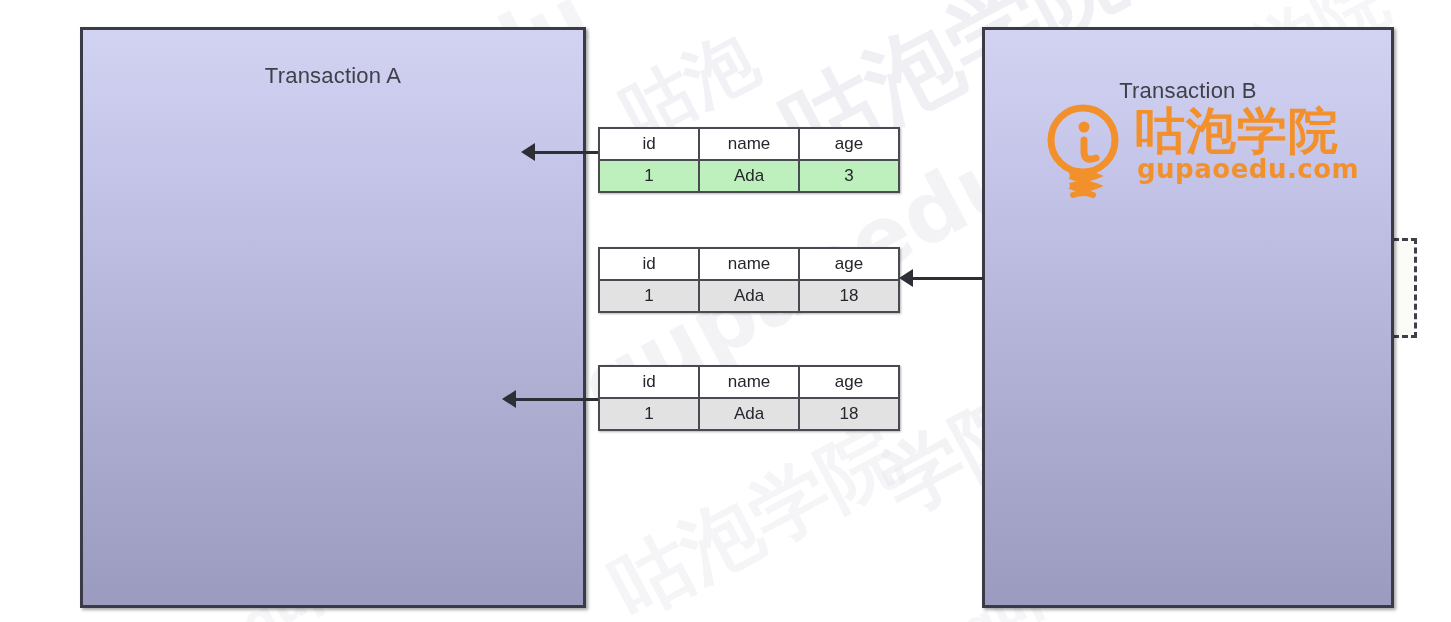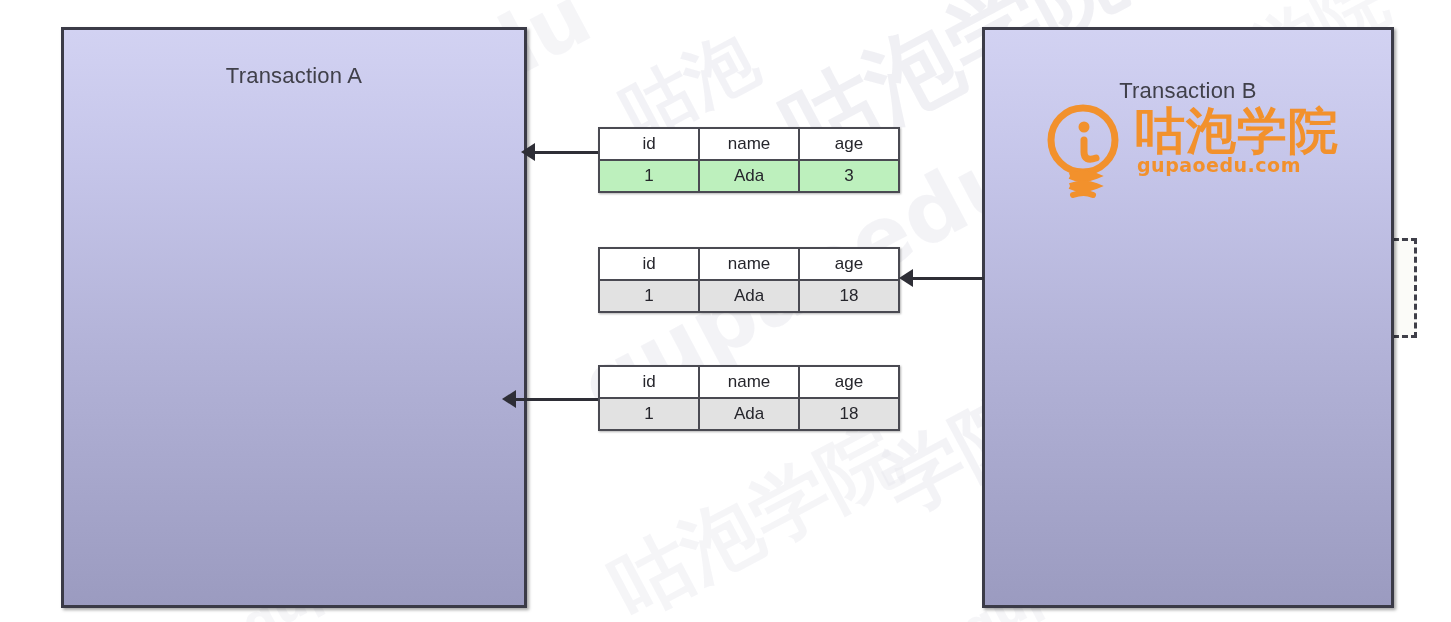--- a/index.html
+++ b/index.html
@@ -107,42 +107,42 @@
     font-weight:700;
     font-size:50px;
     letter-spacing:1px;
     white-space:nowrap;
   }
   .logo-url{
     position:absolute;
     color:#f2912c;
     font-family:"DejaVu Sans","Liberation Sans",sans-serif;
     font-weight:700;
-    font-size:19px;
+    font-size:26px;
     letter-spacing:.5px;
     white-space:nowrap;
   }
 </style>
 </head>
 <body>
 
 <div id="stage">
 
   <div class="wm" style="left:770px;top:-10px;font-size:92px;transform:rotate(-28deg);opacity:.65;">咕泡学院</div>
   <div class="wm" style="left:620px;top:40px;font-size:70px;transform:rotate(-28deg);opacity:.55;">咕泡</div>
   <div class="wm" style="left:150px;top:70px;font-size:82px;transform:rotate(-28deg);opacity:.45;">gupaoedu</div>
   <div class="wm" style="left:560px;top:230px;font-size:86px;transform:rotate(-28deg);opacity:.5;">gupaoedu</div>
   <div class="wm" style="left:880px;top:400px;font-size:80px;transform:rotate(-28deg);opacity:.5;">学院</div>
   <div class="wm" style="left:600px;top:470px;font-size:78px;transform:rotate(-28deg);opacity:.45;">咕泡学院</div>
   <div class="wm" style="left:1180px;top:430px;font-size:76px;transform:rotate(-28deg);opacity:.45;">咕泡</div>
   <div class="wm" style="left:1250px;top:-20px;font-size:70px;transform:rotate(-28deg);opacity:.4;">学院</div>
   <div class="wm" style="left:230px;top:540px;font-size:46px;transform:rotate(-28deg);opacity:.4;">gupaoedu</div>
   <div class="wm" style="left:950px;top:545px;font-size:46px;transform:rotate(-28deg);opacity:.4;">gupaoedu</div>
 
-  <div class="panel" style="left:61px;top:27px;width:460px;height:575px;">
+  <div class="panel" style="left:80px;top:27px;width:460px;height:575px;padding-left:40px;">
     <div class="panel-title" style="top:33px;">Transaction A</div>
   </div>
 
   <div class="sqlbox" style="left:88px;top:112px;width:406px;height:82px;">
     <div class="txt">select * from user where id=1</div>
   </div>
 
   <div class="sqlbox" style="left:88px;top:363px;width:406px;height:76px;">
     <div class="txt">select * from user where id=1</div>
   </div>

